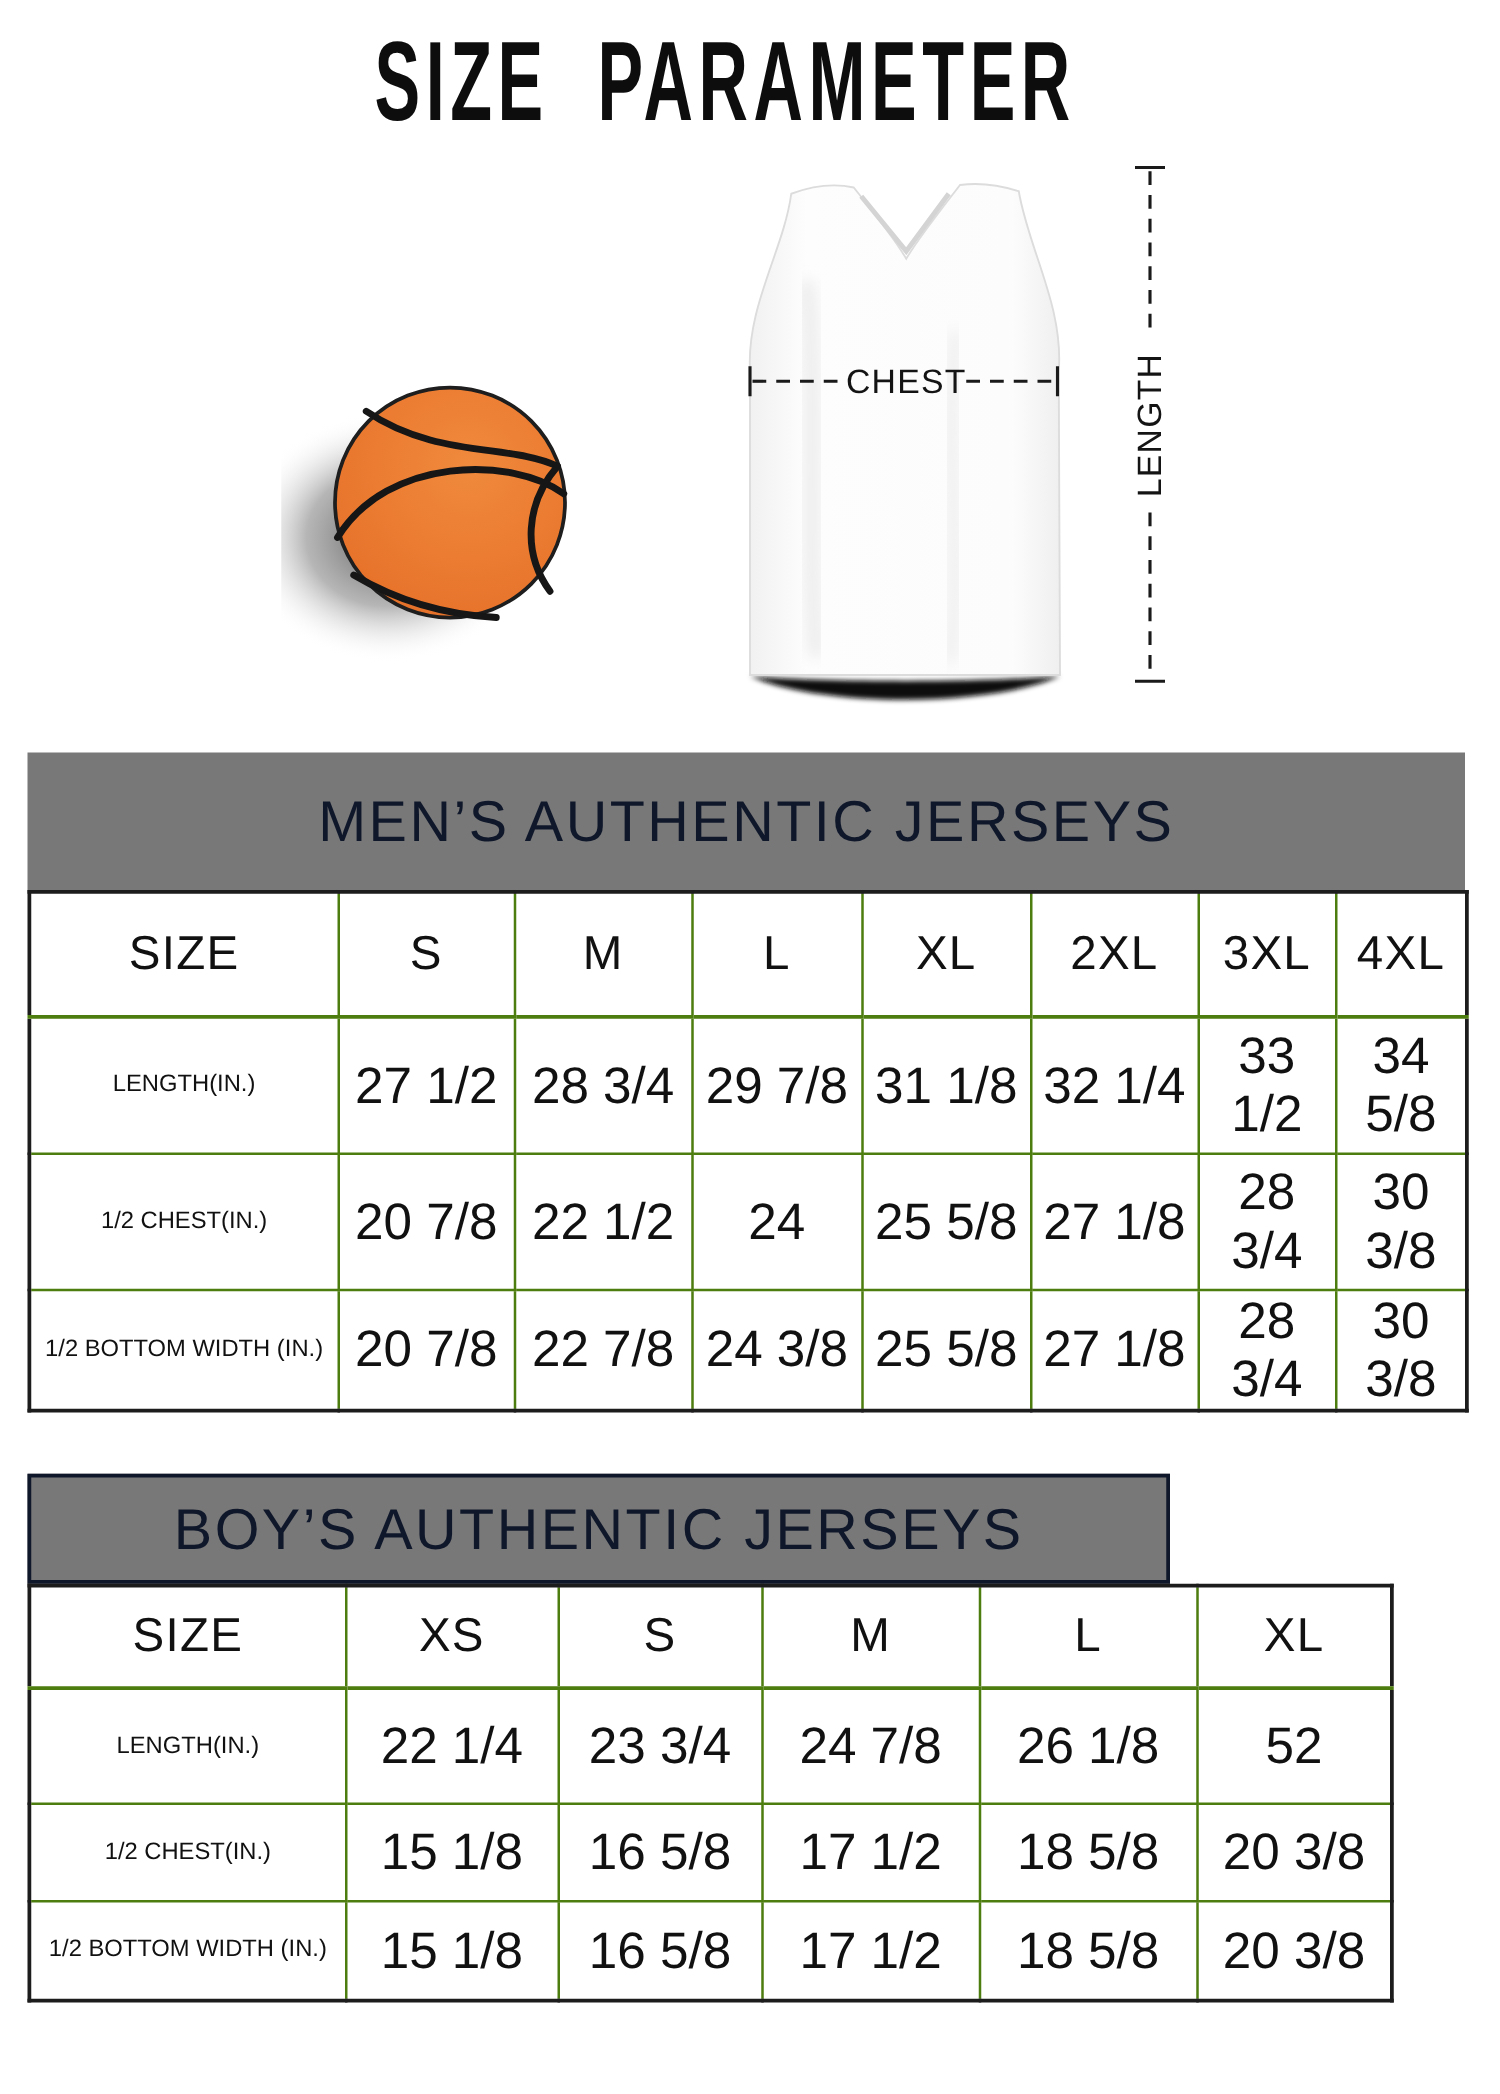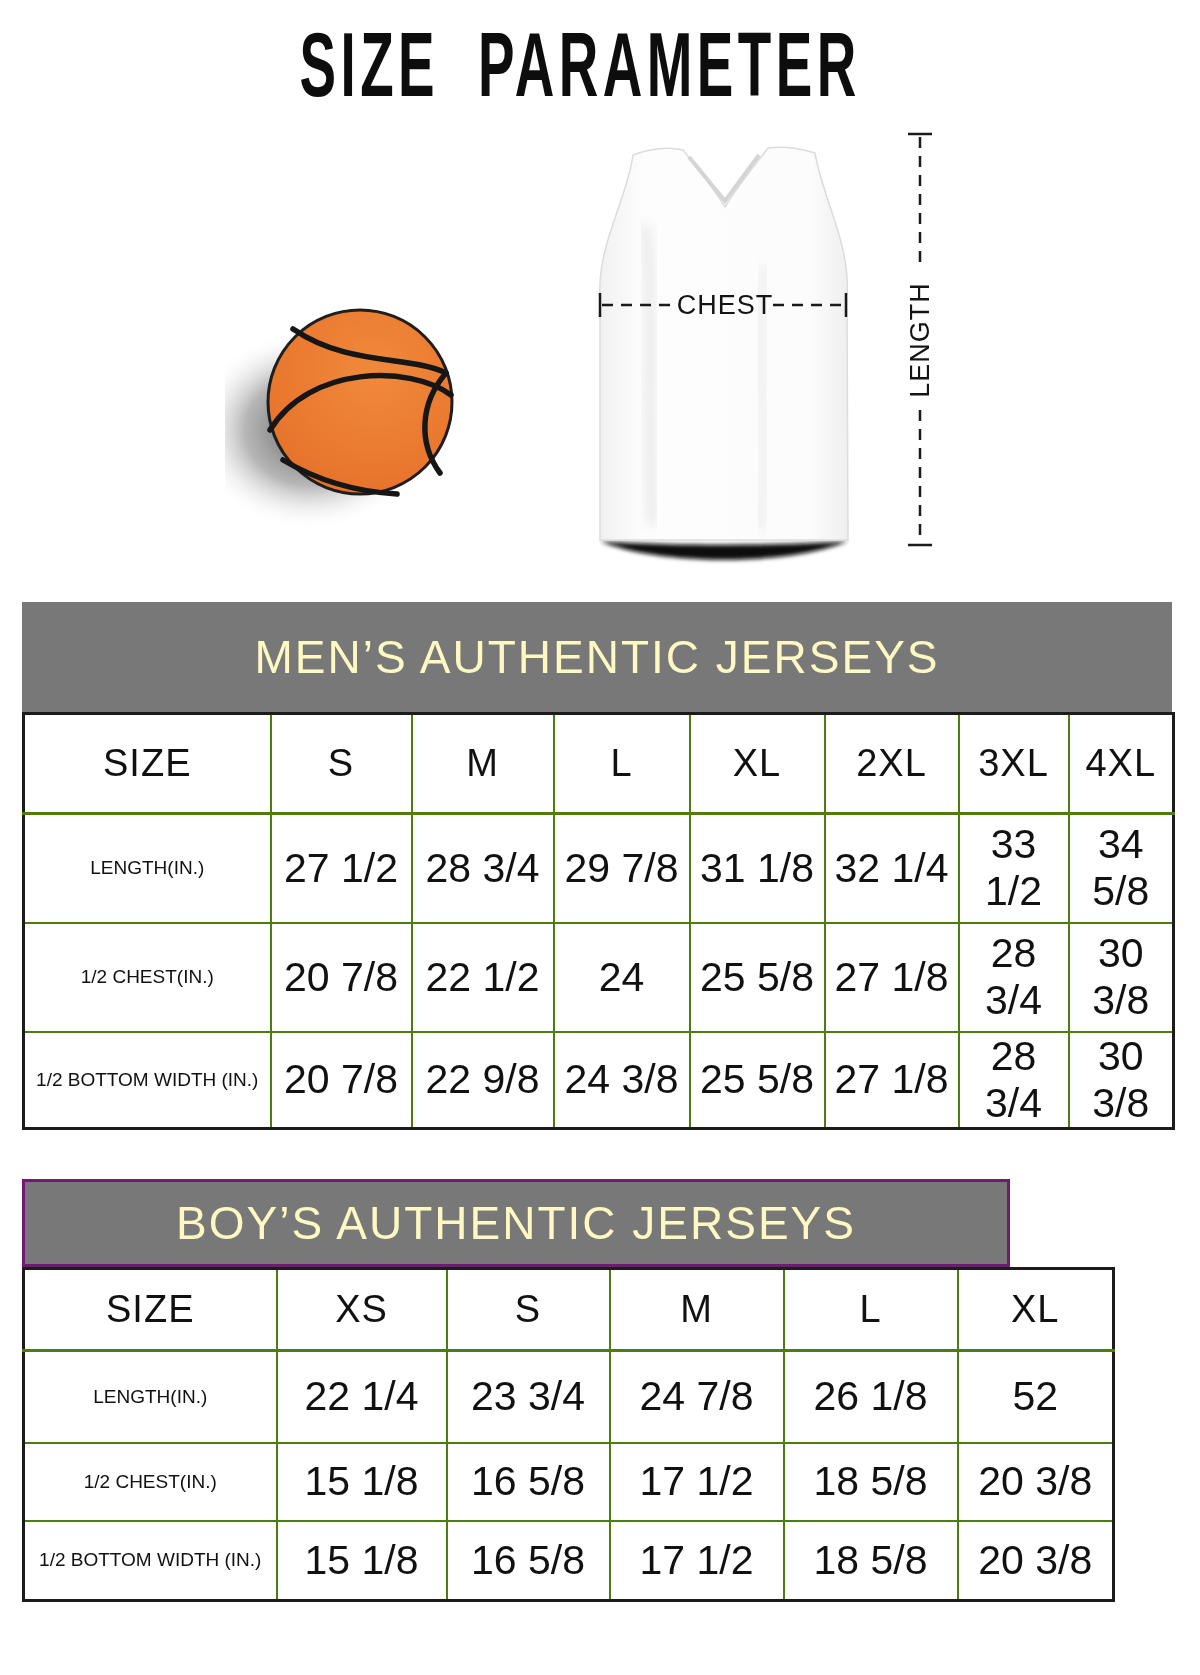--- a/index.html
+++ b/index.html
@@ -12,23 +12,23 @@
               letter-spacing:6px;word-spacing:26px;line-height:1;
               transform:scale(0.74,1.22);transform-origin:center top;white-space:nowrap;}
 
   
   .illustration{position:absolute;left:225px;top:105px;width:740px;height:470px;}
   .meas-text{font-family:"Liberation Sans",sans-serif;font-size:27px;letter-spacing:1px;fill:#141414;}
 
   
   .band{position:absolute;background:#787878;display:flex;align-items:center;justify-content:center;
         box-sizing:border-box;}
-  .band-title{color:#fef9c3;font-size:46px;letter-spacing:2px;font-weight:400;white-space:nowrap;}
+  .band-title{color:#0f172a;font-size:46px;letter-spacing:2px;font-weight:400;white-space:nowrap;}
   .band-mens{left:22px;top:602px;width:1150px;height:110px;}
-  .band-boys{left:22px;top:1179px;width:988px;height:88px;border:3px solid #701a75;}
+  .band-boys{left:22px;top:1179px;width:914px;height:88px;border:3px solid #0f172a;}
 
   
   table.size-table{position:absolute;border-collapse:collapse;table-layout:fixed;
                    border:3px solid #1c1c1c;}
   table.size-table td{border:2px solid #4d7c0f;text-align:center;vertical-align:middle;
                       overflow:hidden;padding:0 2px;box-sizing:border-box;}
   table.size-table tr.hdr td{font-size:38px;letter-spacing:1px;border-bottom-width:3px;}
   td.rowlabel{font-size:19px;letter-spacing:0;line-height:1.15;}
   td.num{font-size:41px;}
   .mens-table{left:22px;top:712px;width:1150px;}
@@ -163,21 +163,21 @@
       <td class="num">22 1/2</td>
       <td class="num">24</td>
       <td class="num">25 5/8</td>
       <td class="num">27 1/8</td>
       <td class="num">28 3/4</td>
       <td class="num">30 3/8</td>
     </tr>
     <tr style="height:95px">
       <td class="rowlabel">1/2 BOTTOM WIDTH (IN.)</td>
       <td class="num">20 7/8</td>
-      <td class="num">22 9/8</td>
+      <td class="num">22 7/8</td>
       <td class="num">24 3/8</td>
       <td class="num">25 5/8</td>
       <td class="num">27 1/8</td>
       <td class="num">28 3/4</td>
       <td class="num">30 3/8</td>
     </tr>
     </tbody>
   </table>
 
   <div class="band band-boys">

